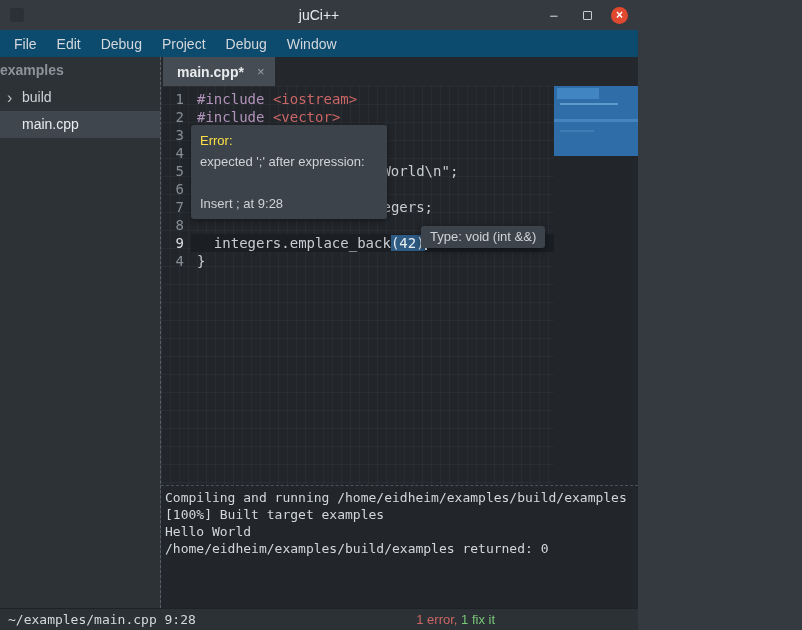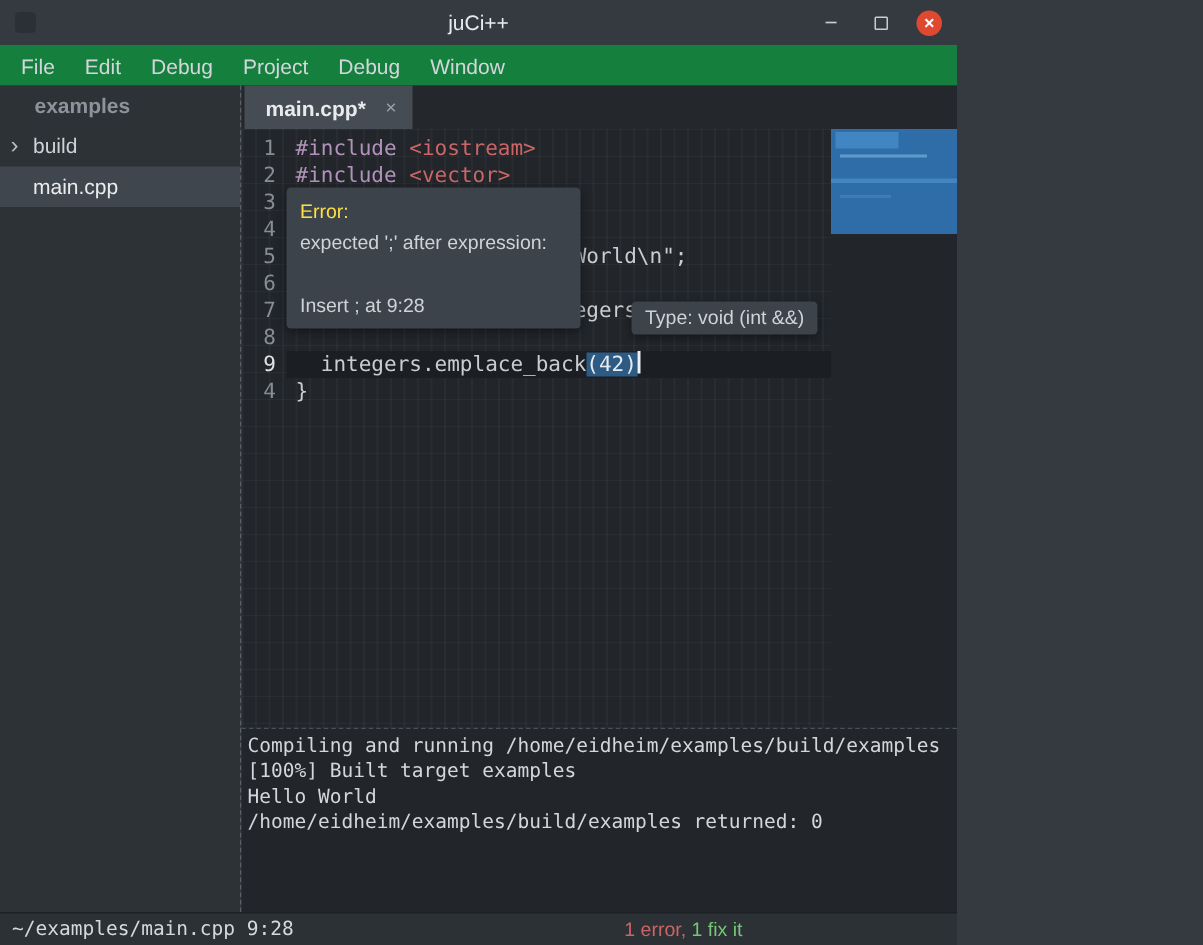--- a/index.html
+++ b/index.html
@@ -11,27 +11,27 @@
   .titlebar { flex:0 0 30px; position:relative; display:flex; align-items:center; background:#343a40; }
   .app-icon { position:absolute; left:10px; top:8px; width:14px; height:14px; border-radius:3px; background:#2a3036; }
   .window-title { flex:1; text-align:center; color:#e8ebee; font-size:14px; }
   .win-controls { position:absolute; right:10px; top:0; height:30px; display:flex; align-items:center; gap:15px; }
   .win-btn { width:18px; height:18px; display:flex; align-items:center; justify-content:center; color:#c8cdd2; font-size:15px; }
   .restore-glyph { width:9px; height:9px; border:1px solid #c8cdd2; border-radius:1px; }
   .close-btn { width:17px; height:17px; border-radius:50%; background:#e0492f; color:#ffffff; font-size:12px;
                font-weight:bold; display:flex; align-items:center; justify-content:center; }
 
   
-  .menubar { flex:0 0 27px; display:flex; align-items:center; padding-left:4px; background:#15803d; }
+  .menubar { flex:0 0 27px; display:flex; align-items:center; padding-left:4px; background:#0c4a6e; }
   .menu-item { padding:4px 10px; color:#d3d7db; font-size:14px; }
 
   
   .content { flex:1; display:flex; min-height:0; }
   .sidebar { flex:0 0 160px; width:160px; background:#2d3237; }
-  .sidebar-header { height:27px; line-height:27px; padding-left:23px; color:#8d939a; font-weight:bold; font-size:14px; }
+  .sidebar-header { height:27px; line-height:27px; padding-left:0; color:#8d939a; font-weight:bold; font-size:14px; }
   .tree-item { height:27px; line-height:27px; padding-left:22px; color:#ced3d8; font-size:14px; position:relative; }
   .tree-item .chevron { position:absolute; left:7px; top:0; font-size:16px; color:#b9bec3; }
   .tree-item.selected { background:#3f464d; color:#e9ecef; }
 
   .right-pane { flex:1; display:flex; flex-direction:column; min-width:0; border-left:1px dashed #5a6066; }
 
   
   .tabbar { flex:0 0 29px; background:#24282d; display:flex; align-items:stretch; padding-left:2px; }
   .tab { display:flex; align-items:center; background:#454c53; padding:0 10px 0 14px; gap:13px; }
   .tab-label { color:#e8ebee; font-size:14px; font-weight:bold; }
@@ -64,21 +64,21 @@
   .map-l1 { position:absolute; top:17px; left:6px; width:58px; height:2px; background:#5e9bcb; }
   .map-l2 { position:absolute; top:33px; left:0; width:100%; height:3px; background:#4485bf; }
   .map-l3 { position:absolute; top:44px; left:6px; width:34px; height:2px; background:#3d7cb4; }
 
   
   .tooltip { position:absolute; background:#3c434a; color:#ced3d9; font-size:13px; border-radius:3px;
              box-shadow:0 2px 7px rgba(0,0,0,0.45); z-index:5; }
   .error-tooltip { left:30px; top:39px; width:196px; padding:5px 9px; line-height:21px; }
   .tt-error-title { color:#fde047; }
   .tt-blank { height:21px; }
-  .type-tooltip { left:260px; top:115px; padding:2px 9px; line-height:18px; white-space:nowrap; }
+  .type-tooltip { left:260px; top:140px; padding:2px 9px; line-height:18px; white-space:nowrap; }
 
   
   .terminal { flex:0 0 123px; border-top:1px dashed #4a5056; background:#22262b; padding:3px 0 0 4px;
               font-family:"DejaVu Sans Mono", monospace; font-size:13px; color:#d3d7db; }
   .term-line { height:17px; line-height:17px; white-space:pre; }
 
   
   .statusbar { flex:0 0 22px; background:#2c3136; border-top:1px solid #1e2226; display:flex;
                align-items:center; padding:0 8px; font-size:13px; }
   .status-path { font-family:"DejaVu Sans Mono", monospace; color:#d6d9dc; }

